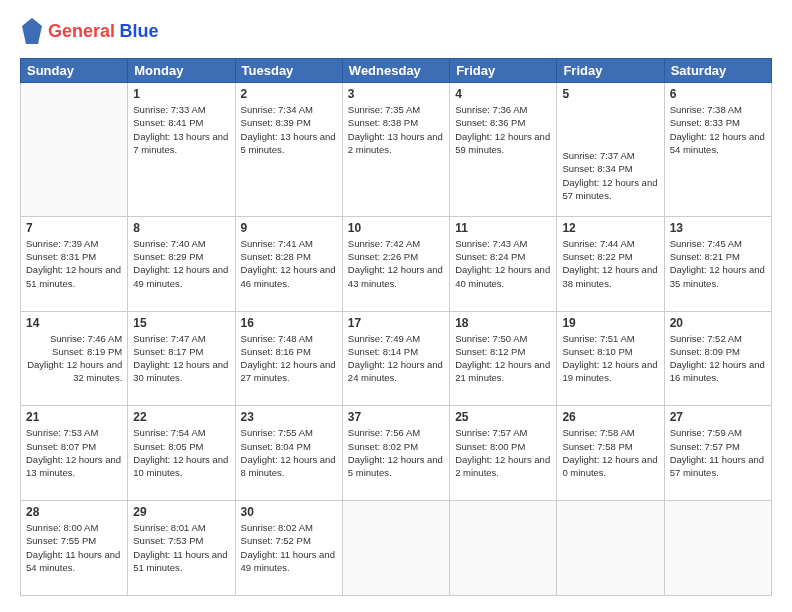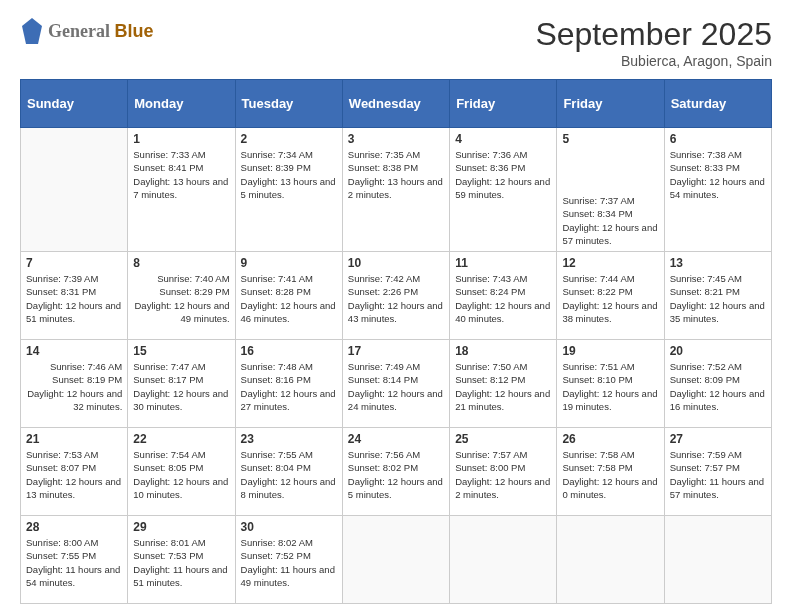--- a/index.html
+++ b/index.html
@@ -54,21 +54,21 @@
       flex: 1;
       border: 1px solid #ccc;
       border-collapse: collapse;
       width: 100%;
       table-layout: fixed;
     }
     .calendar th {
       background-color: #3d6db5;
       color: #fff;
       text-align: left;
-      padding: 16px 6px;
+      padding: 4px 6px;
       font-size: 13px;
       border: 1px solid #2a5a9e;
     }
     .calendar td {
       border: 1px solid #ccc;
       vertical-align: top;
       padding: 4px 5px;
       font-size: 10px;
       color: #333;
       height: 88px;
@@ -96,27 +96,23 @@
 <body>
 
 <div class="page">
   <div class="header">
     <div class="logo">
       <svg class="logo-icon" viewBox="0 0 24 32" xmlns="http://www.w3.org/2000/svg">
         <polygon points="12,2 22,10 18,28 6,28 2,10" fill="#3d6db5"></polygon>
         <polygon points="12,2 22,10 17,6" fill="#5ba0d0"></polygon>
       </svg>
       <div>
-        <span class="logo-text" style="color:#737373;font-family:Liberation Serif, serif;">General</span>
-        <span class="logo-text" style="color:#a16207;">Blue</span>
+        <span class="logo-text" style="color:#ef4444;">General</span>
+        <span class="logo-text" style="color:#1d4ed8;">Blue</span>
       </div>
-    </div>
-    <div class="title-block">
-      <div class="month-title">September 2025</div>
-      <div class="subtitle">Bubierca, Aragon, Spain</div>
     </div>
   </div>
 
   <table class="calendar">
     <thead>
       <tr>
         <th>Sunday</th>
         <th>Monday</th>
         <th>Tuesday</th>
         <th>Wednesday</th>
@@ -167,21 +163,21 @@
         </tr>
         <tr>
           <td>
             <div class="day-number">7</div>
             <div class="day-info" style="white-space: pre-line;">Sunrise: 7:39 AM
 Sunset: 8:31 PM
 Daylight: 12 hours and 51 minutes.</div>
           </td>
           <td>
             <div class="day-number">8</div>
-            <div class="day-info" style="white-space: pre-line; text-align: right;">Sunrise: 7:40 AM
+            <div class="day-info" style="white-space: pre-line;">Sunrise: 7:40 AM
 Sunset: 8:29 PM
 Daylight: 12 hours and 49 minutes.</div>
           </td>
           <td>
             <div class="day-number">9</div>
             <div class="day-info" style="white-space: pre-line;">Sunrise: 7:41 AM
 Sunset: 8:28 PM
 Daylight: 12 hours and 46 minutes.</div>
           </td>
           <td>
@@ -266,21 +262,21 @@
 Sunset: 8:05 PM
 Daylight: 12 hours and 10 minutes.</div>
           </td>
           <td>
             <div class="day-number">23</div>
             <div class="day-info" style="white-space: pre-line;">Sunrise: 7:55 AM
 Sunset: 8:04 PM
 Daylight: 12 hours and 8 minutes.</div>
           </td>
           <td>
-            <div class="day-number">24</div>
+            <div class="day-number">37</div>
             <div class="day-info" style="white-space: pre-line;">Sunrise: 7:56 AM
 Sunset: 8:02 PM
 Daylight: 12 hours and 5 minutes.</div>
           </td>
           <td>
             <div class="day-number">25</div>
             <div class="day-info" style="white-space: pre-line;">Sunrise: 7:57 AM
 Sunset: 8:00 PM
 Daylight: 12 hours and 2 minutes.</div>
           </td>

